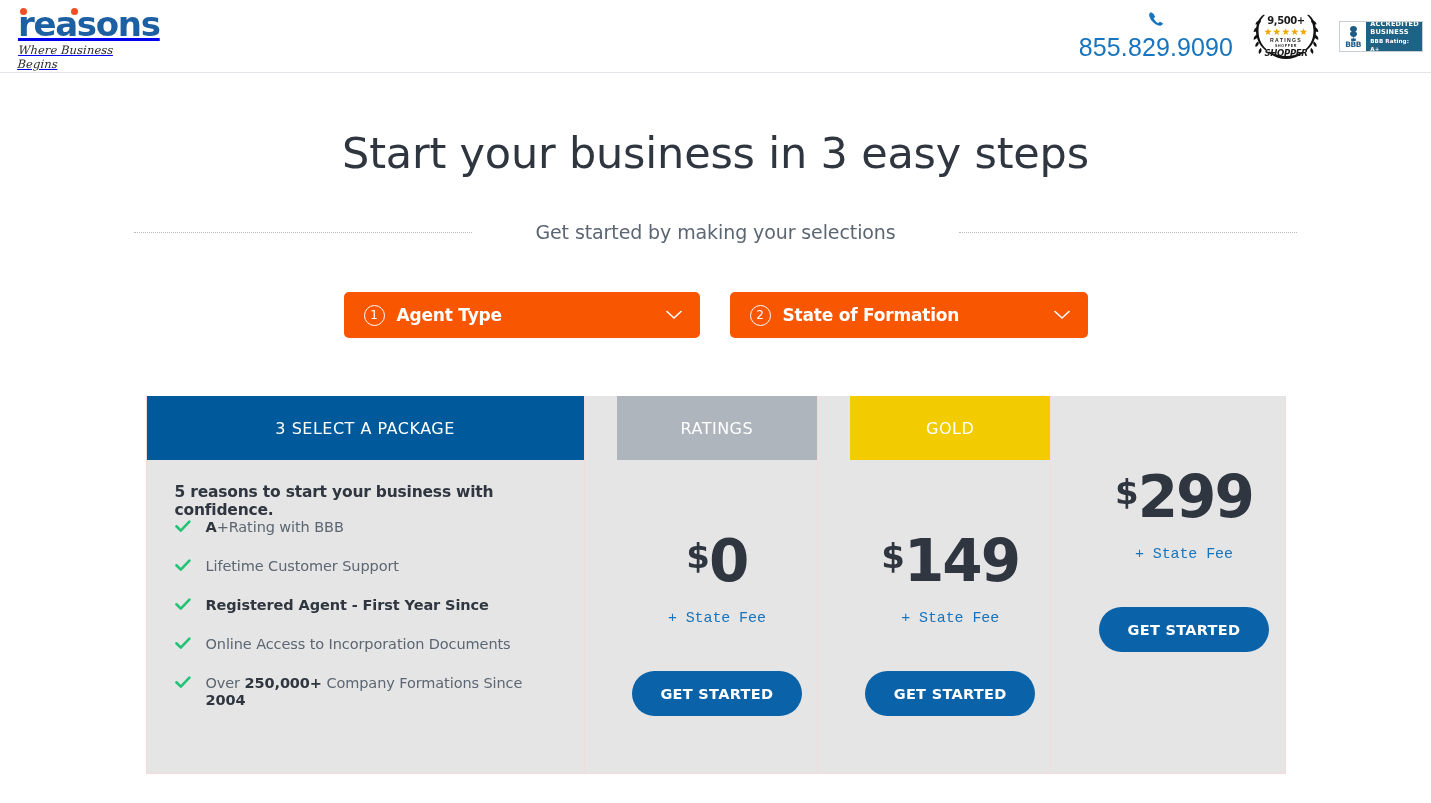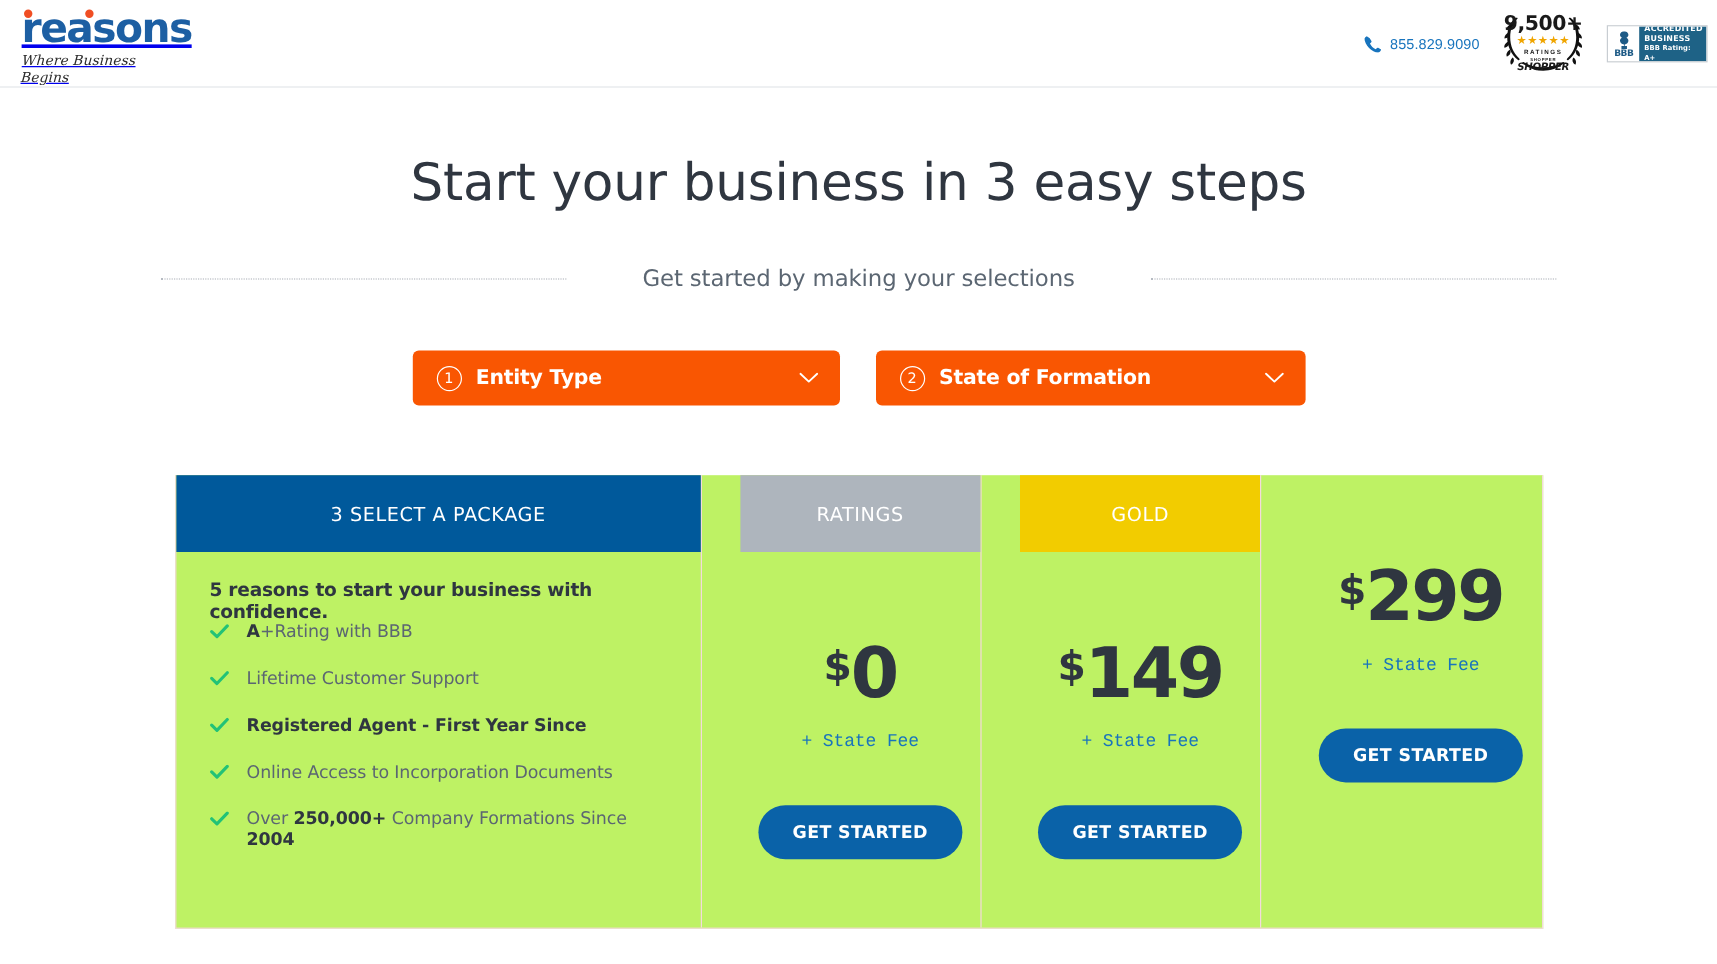--- a/index.html
+++ b/index.html
@@ -62,24 +62,25 @@
     height: 73px;
     display: flex;
     align-items: center;
     gap: 14px;
   }
   .phone-link {
     display: flex;
     align-items: center;
     gap: 7px;
     color: #1874bd;
-    font-size: 12px;
+    font-size: 25px;
     letter-spacing: 0.1px;
     text-decoration: none;
     white-space: nowrap;
+    flex-direction: column;
   }
   .phone-icon { display:block; width:15px; height:15px; }
 
   
   .sa-badge {
     position: relative;
     width: 78px;
     height: 56px;
     display: flex;
     flex-direction: column;
@@ -89,21 +90,21 @@
   .sa-badge svg.laurel { position: absolute; left: 0; top: 0; }
   .sa-inner {
     position: relative;
     z-index: 2;
     text-align: center;
     line-height: 1;
   }
   .sa-count {
     font-family: "DejaVu Sans", sans-serif;
     font-weight: bold;
-    font-size: 17px;
+    font-size: 10px;
     color: #1a1a1a;
     letter-spacing: -0.4px;
   }
   .sa-stars {
     font-size: 9.5px;
     color: #f0a500;
     letter-spacing: 0.4px;
     margin-top: 1px;
   }
   .sa-ratings {
@@ -255,21 +256,21 @@
     flex: 1;
   }
   .chev { flex: none; }
 
   
   .pricing {
     width: 1140px;
     margin: 58px auto 0;
     border: 1px solid #f3dadb;
     border-top: none;
-    background: #bef264;
+    background: #e5e5e5;
     display: flex;
     height: 378px;
     gap: 32px;
   }
   .col { display: flex; flex-direction: column; }
   .col-features { width: 479px; border-right: 1px solid #f3dadb; }
   .col-plan { width: 220px; border-right: 1px solid #f3dadb; }
   .col-plan:last-child { border-right: none; }
 
   .col-head {
@@ -425,21 +426,21 @@
     <span class="subhead-rule"></span>
     <span class="subhead-text">Get started by making your selections</span>
     <span class="subhead-rule"></span>
   </div>
 </section>
 
 <section class="selector-row">
 
   <button class="selector-btn entity">
     <span class="step-circle">1</span>
-    <span class="selector-label">Entity Type</span>
+    <span class="selector-label">Agent Type</span>
     <svg class="chev" width="16" height="10" viewBox="0 0 16 10">
       <path d="M1 1.5 8 8l7-6.5" fill="none" stroke="#ffffff" stroke-width="1.6" stroke-linecap="round" stroke-linejoin="round"></path>
     </svg>
   </button>
 
   <button class="selector-btn state">
     <span class="step-circle">2</span>
     <span class="selector-label">State of Formation</span>
     <svg class="chev" width="16" height="10" viewBox="0 0 16 10">
       <path d="M1 1.5 8 8l7-6.5" fill="none" stroke="#ffffff" stroke-width="1.6" stroke-linecap="round" stroke-linejoin="round"></path>

